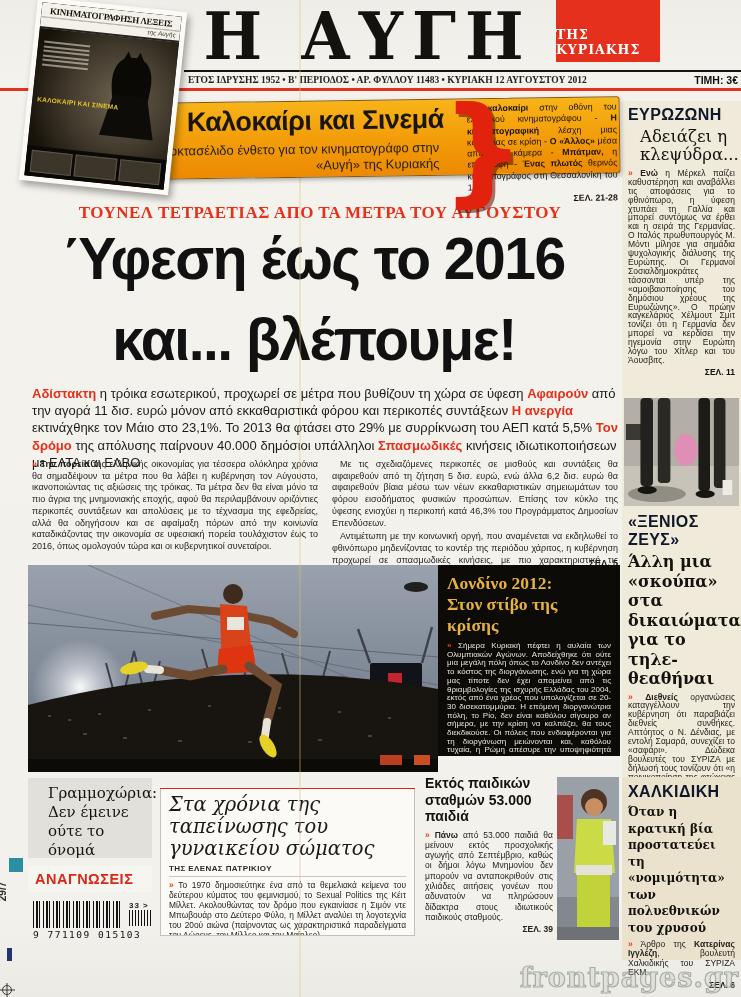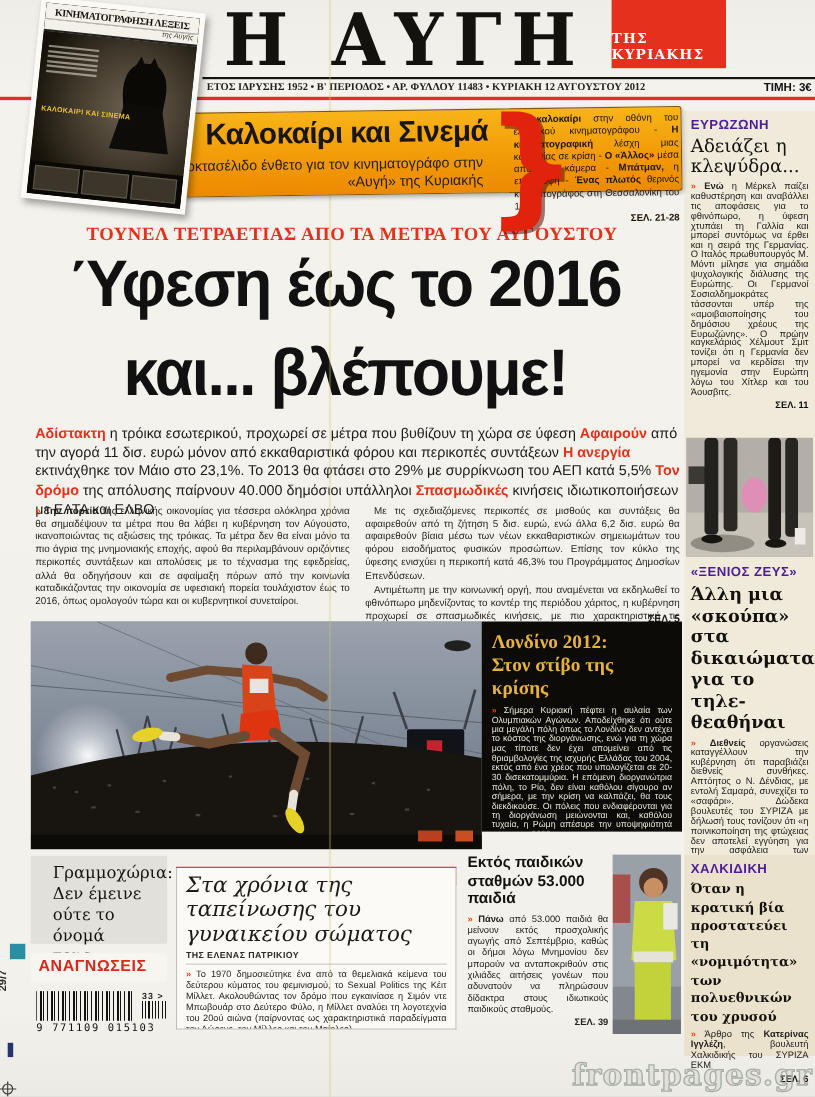--- a/index.html
+++ b/index.html
@@ -61,28 +61,28 @@
     line-height:1.28; color:#1d1307; text-align:justify; }
   .teaser b { font-weight:bold; }
   .teaser-page { display:block; text-align:right; font-weight:bold; font-size:8.8px; margin-top:1px; }
   .bracket { position:absolute; left:441px; top:94px; z-index:4; color:#e1230e;
     font-family:"DejaVu Sans", sans-serif; font-weight:bold; font-size:118px; line-height:112px;
     text-shadow:3px 3px 0 rgba(90,10,0,.55); }
 
   
   .rail { position:absolute; left:622px; top:101px; width:119px; height:859px;
     background:#f0eadb; }
-  .rail-label { color:#4c1d95; font-weight:bold; font-size:12px; letter-spacing:.4px; }
+  .rail-label { color:#0f172a; font-weight:bold; font-size:16px; letter-spacing:.4px; }
   .rail-head { font-family:"DejaVu Serif", serif; font-weight:bold; color:#14120e; }
   .rail-body { font-size:8.5px; line-height:1.06; text-align:justify; color:#24221e; margin-top:4px; }
   .rail-body { line-height:8.9px; }
   .rail-page { display:block; text-align:right; font-weight:bold; font-size:8.5px; margin-top:3px; color:#111; }
   .bullet { color:#e8420e; font-weight:bold; }
   .sec-euro { position:absolute; top:5px; left:6px; right:6px; }
-  .sec-euro .rail-head { font-size:16.5px; line-height:1.12; margin-top:4px; font-weight:normal; }
+  .sec-euro .rail-head { font-size:16.5px; line-height:1.12; margin-top:4px; font-weight:normal;margin-left:12px; }
   .rail-photo { position:absolute; top:297px; left:2px; right:2px; height:108px; background:#b2aea6; }
   .sec-xenios { position:absolute; top:412px; left:6px; right:6px; }
   .sec-xenios .rail-head { font-size:16px; line-height:19.5px; margin-top:3px; }
   .sec-halk { position:absolute; top:676px; left:0; right:0; height:183px;
     background:#eae2cc; padding:6px 6px; }
   .sec-halk .rail-head { font-size:12px; line-height:16.5px; margin-top:3px; }
   .sec-halk .rail-body { line-height:9.4px; }
 
   
   .kicker { position:absolute; left:30px; top:203px; width:580px; text-align:center;

